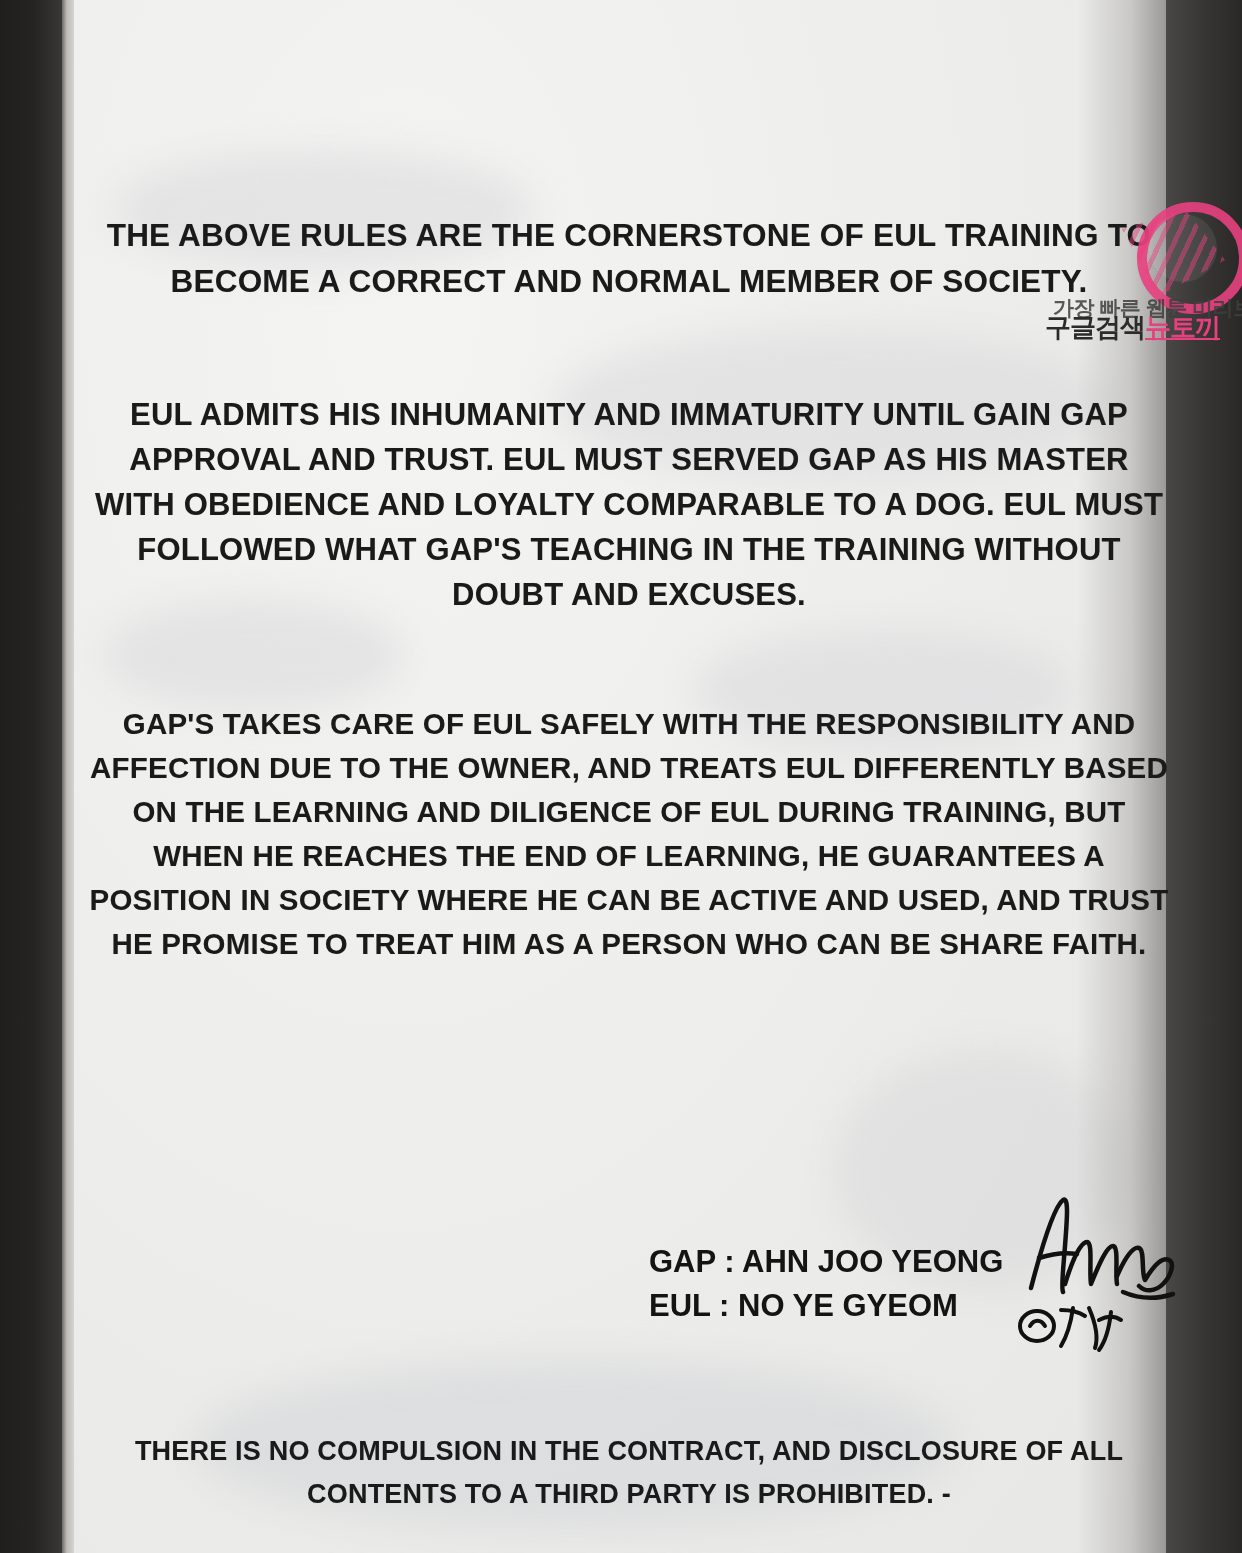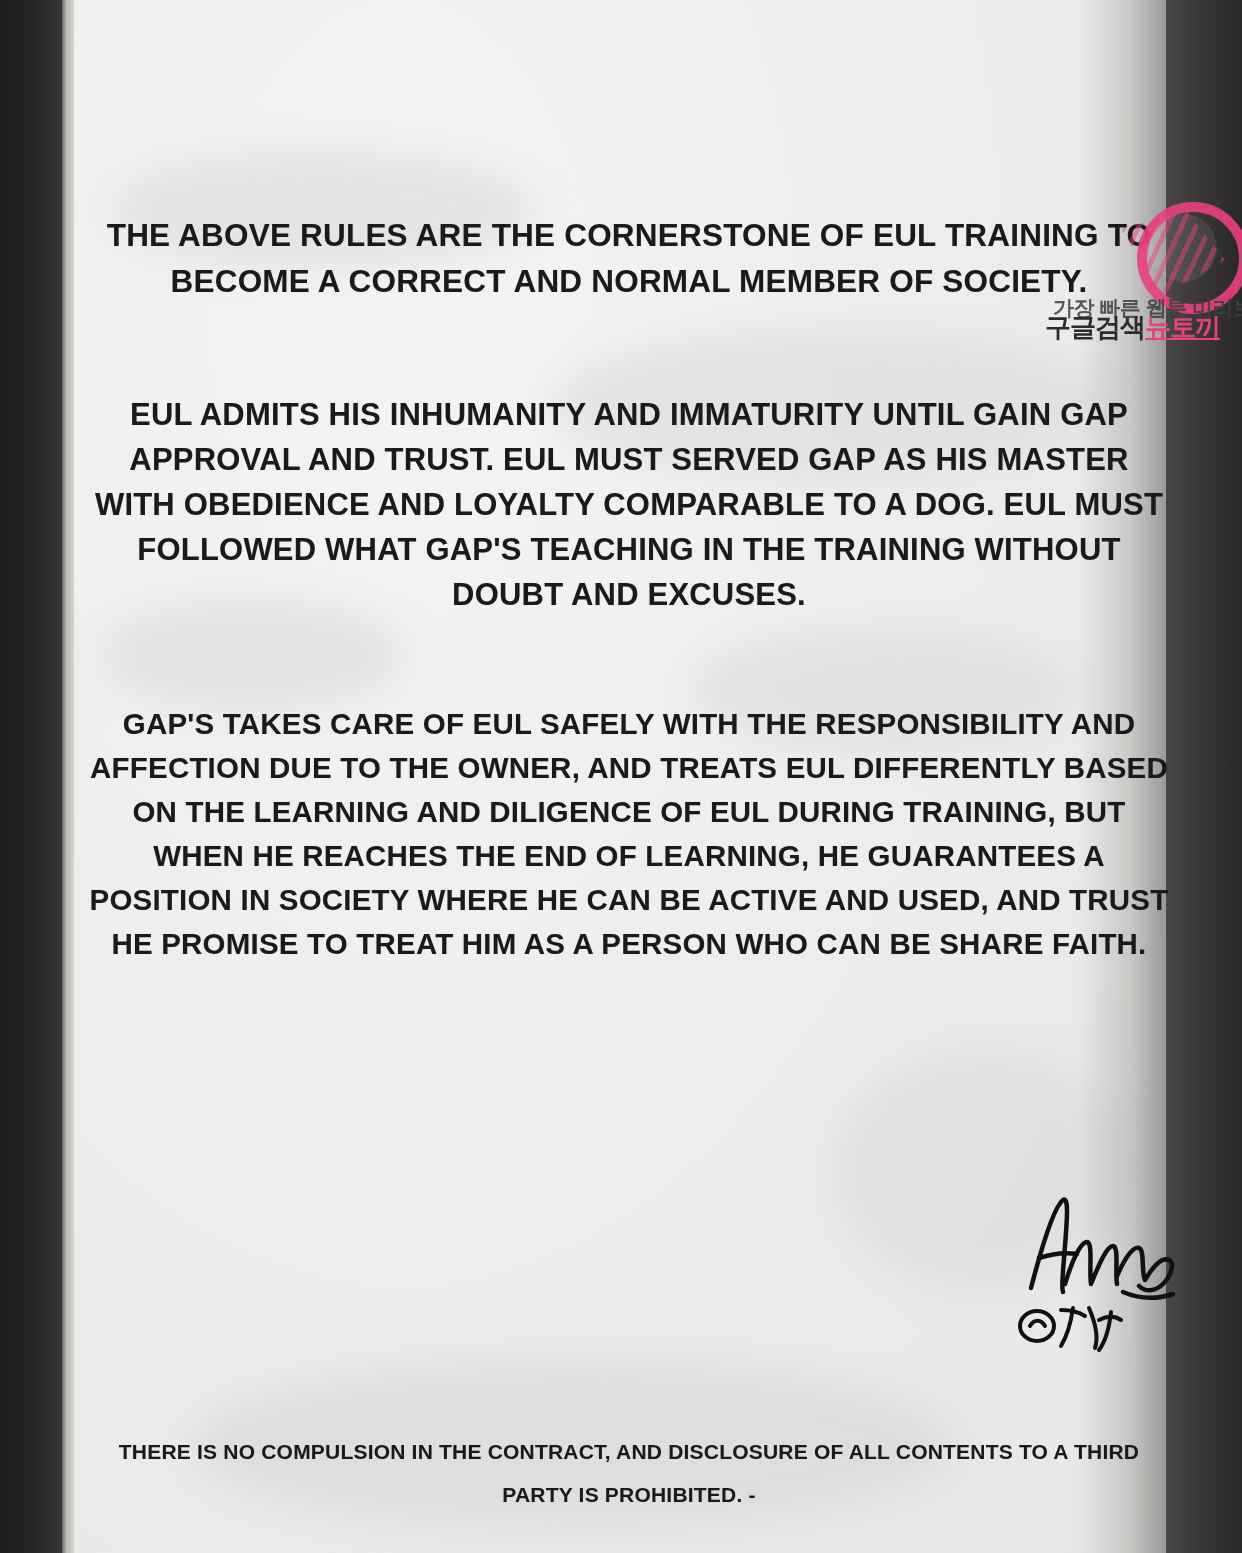--- a/index.html
+++ b/index.html
@@ -86,21 +86,21 @@
   .p2 {
     left: 8px; top: 392px; width: 1076px;
     font-size: 31px; line-height: 45px;
   }
   .p3 {
     left: 0px; top: 702px; width: 1092px;
     font-size: 29.5px; line-height: 44px;
   }
   .p4 {
     left: 8px; top: 1430px; width: 1076px;
-    font-size: 21px; line-height: 43px;
+    font-size: 27px; line-height: 43px;
   }
   .sign-block {
     position: absolute;
     left: 566px; top: 1240px;
     font-size: 31px;
     line-height: 44px;
     font-weight: 700;
     color: #141414;
     white-space: nowrap;
     text-align: left;
@@ -183,20 +183,24 @@
   <div class="edge-right"></div>
 
   <div class="content">
 
     <div class="para p1">THE ABOVE RULES ARE THE CORNERSTONE OF EUL TRAINING TO BECOME A CORRECT AND NORMAL MEMBER OF SOCIETY.</div>
 
     <div class="para p3">GAP'S TAKES CARE OF EUL SAFELY WITH THE RESPONSIBILITY AND AFFECTION DUE TO THE OWNER, AND TREATS EUL DIFFERENTLY BASED ON THE LEARNING AND DILIGENCE OF EUL DURING TRAINING, BUT WHEN HE REACHES THE END OF LEARNING, HE GUARANTEES A POSITION IN SOCIETY WHERE HE CAN BE ACTIVE AND USED, AND TRUST HE PROMISE TO TREAT HIM AS A PERSON WHO CAN BE SHARE FAITH.</div>
 
     <div class="para p2">EUL ADMITS HIS INHUMANITY AND IMMATURITY UNTIL GAIN GAP APPROVAL AND TRUST. EUL MUST SERVED GAP AS HIS MASTER WITH OBEDIENCE AND LOYALTY COMPARABLE TO A DOG. EUL MUST FOLLOWED WHAT GAP'S TEACHING IN THE TRAINING WITHOUT DOUBT AND EXCUSES.</div>
 
+    <div class="sign-block">
+      <div>GAP : AHN JOO YEONG</div>
+      <div>EUL : NO YE GYEOM</div>
+    </div>
 
     <svg class="sig" viewBox="0 0 190 180">
       <g fill="none" stroke="#111111" stroke-width="4.5" stroke-linecap="round" stroke-linejoin="round">
         <path d="M28 108 C40 62 52 26 60 20 C66 16 64 40 62 66 C60 92 58 108 60 112"></path>
         <path d="M36 78 C48 74 62 72 74 74"></path>
         <path d="M62 104 C70 78 78 62 84 62 C90 62 86 90 88 104 C96 84 104 66 110 66 C116 66 112 92 114 104"></path>
         <path d="M114 96 C122 78 130 66 136 68 C142 70 138 92 142 100 C148 90 158 76 166 80 C172 83 168 96 160 104 C152 112 142 112 136 106"></path>
         <path d="M120 112 C134 118 152 120 170 114"></path>
       </g>
       <g fill="none" stroke="#111111" stroke-width="4" stroke-linecap="round" stroke-linejoin="round">

